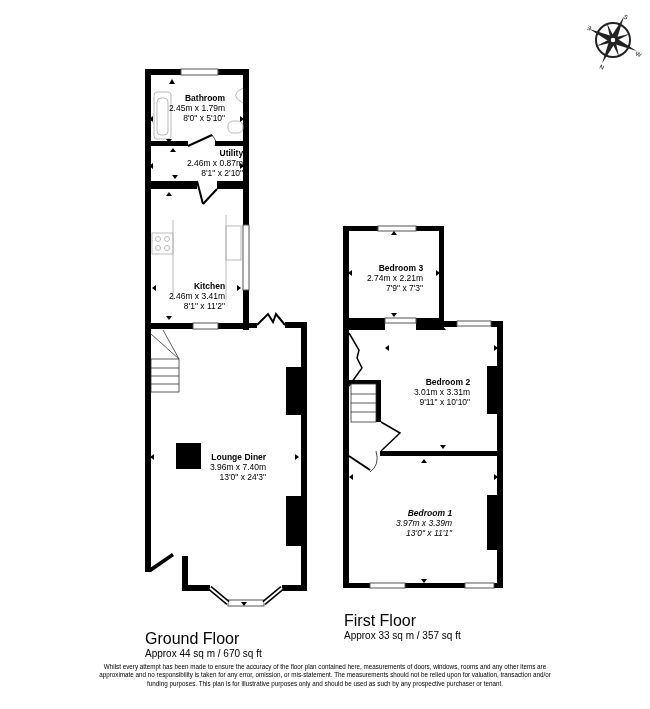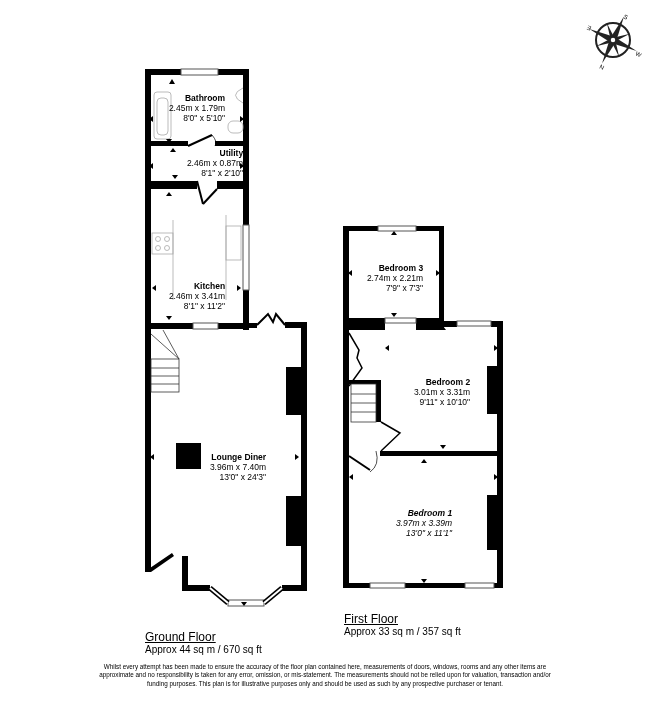--- a/index.html
+++ b/index.html
@@ -4,21 +4,21 @@
 <style>
   html,body{margin:0;padding:0;background:#fff;}
   body{width:650px;height:709px;position:relative;overflow:hidden;font-family:"Liberation Sans",sans-serif;color:#000;}
   .abs{position:absolute;}
   .hdr{left:0;width:650px;top:23px;text-align:center;font-weight:bold;font-size:8px;line-height:10px;}
   .compass{left:583px;top:10px;width:60px;height:60px;}
   svg.plan{position:absolute;left:0;top:0;}
   .room-label{position:absolute;text-align:right;font-size:8.5px;line-height:10px;transform:translateX(-50%);white-space:nowrap;}
   .room-label .nm{font-weight:bold;display:block;}
   .room-label span{display:block;}
-  .floor-title{font-size:12px;text-decoration:underline;}
+  .floor-title{font-size:16px;}
   .floor-area{font-weight:normal;font-size:10px;}
   .disclaimer{left:95px;width:460px;top:663px;text-align:center;font-size:6.3px;line-height:8.3px;}
 </style>
 </head>
 <body>
 
 <div class="abs hdr">
 </div>
 
 <svg class="abs compass" viewBox="0 0 60 60">

